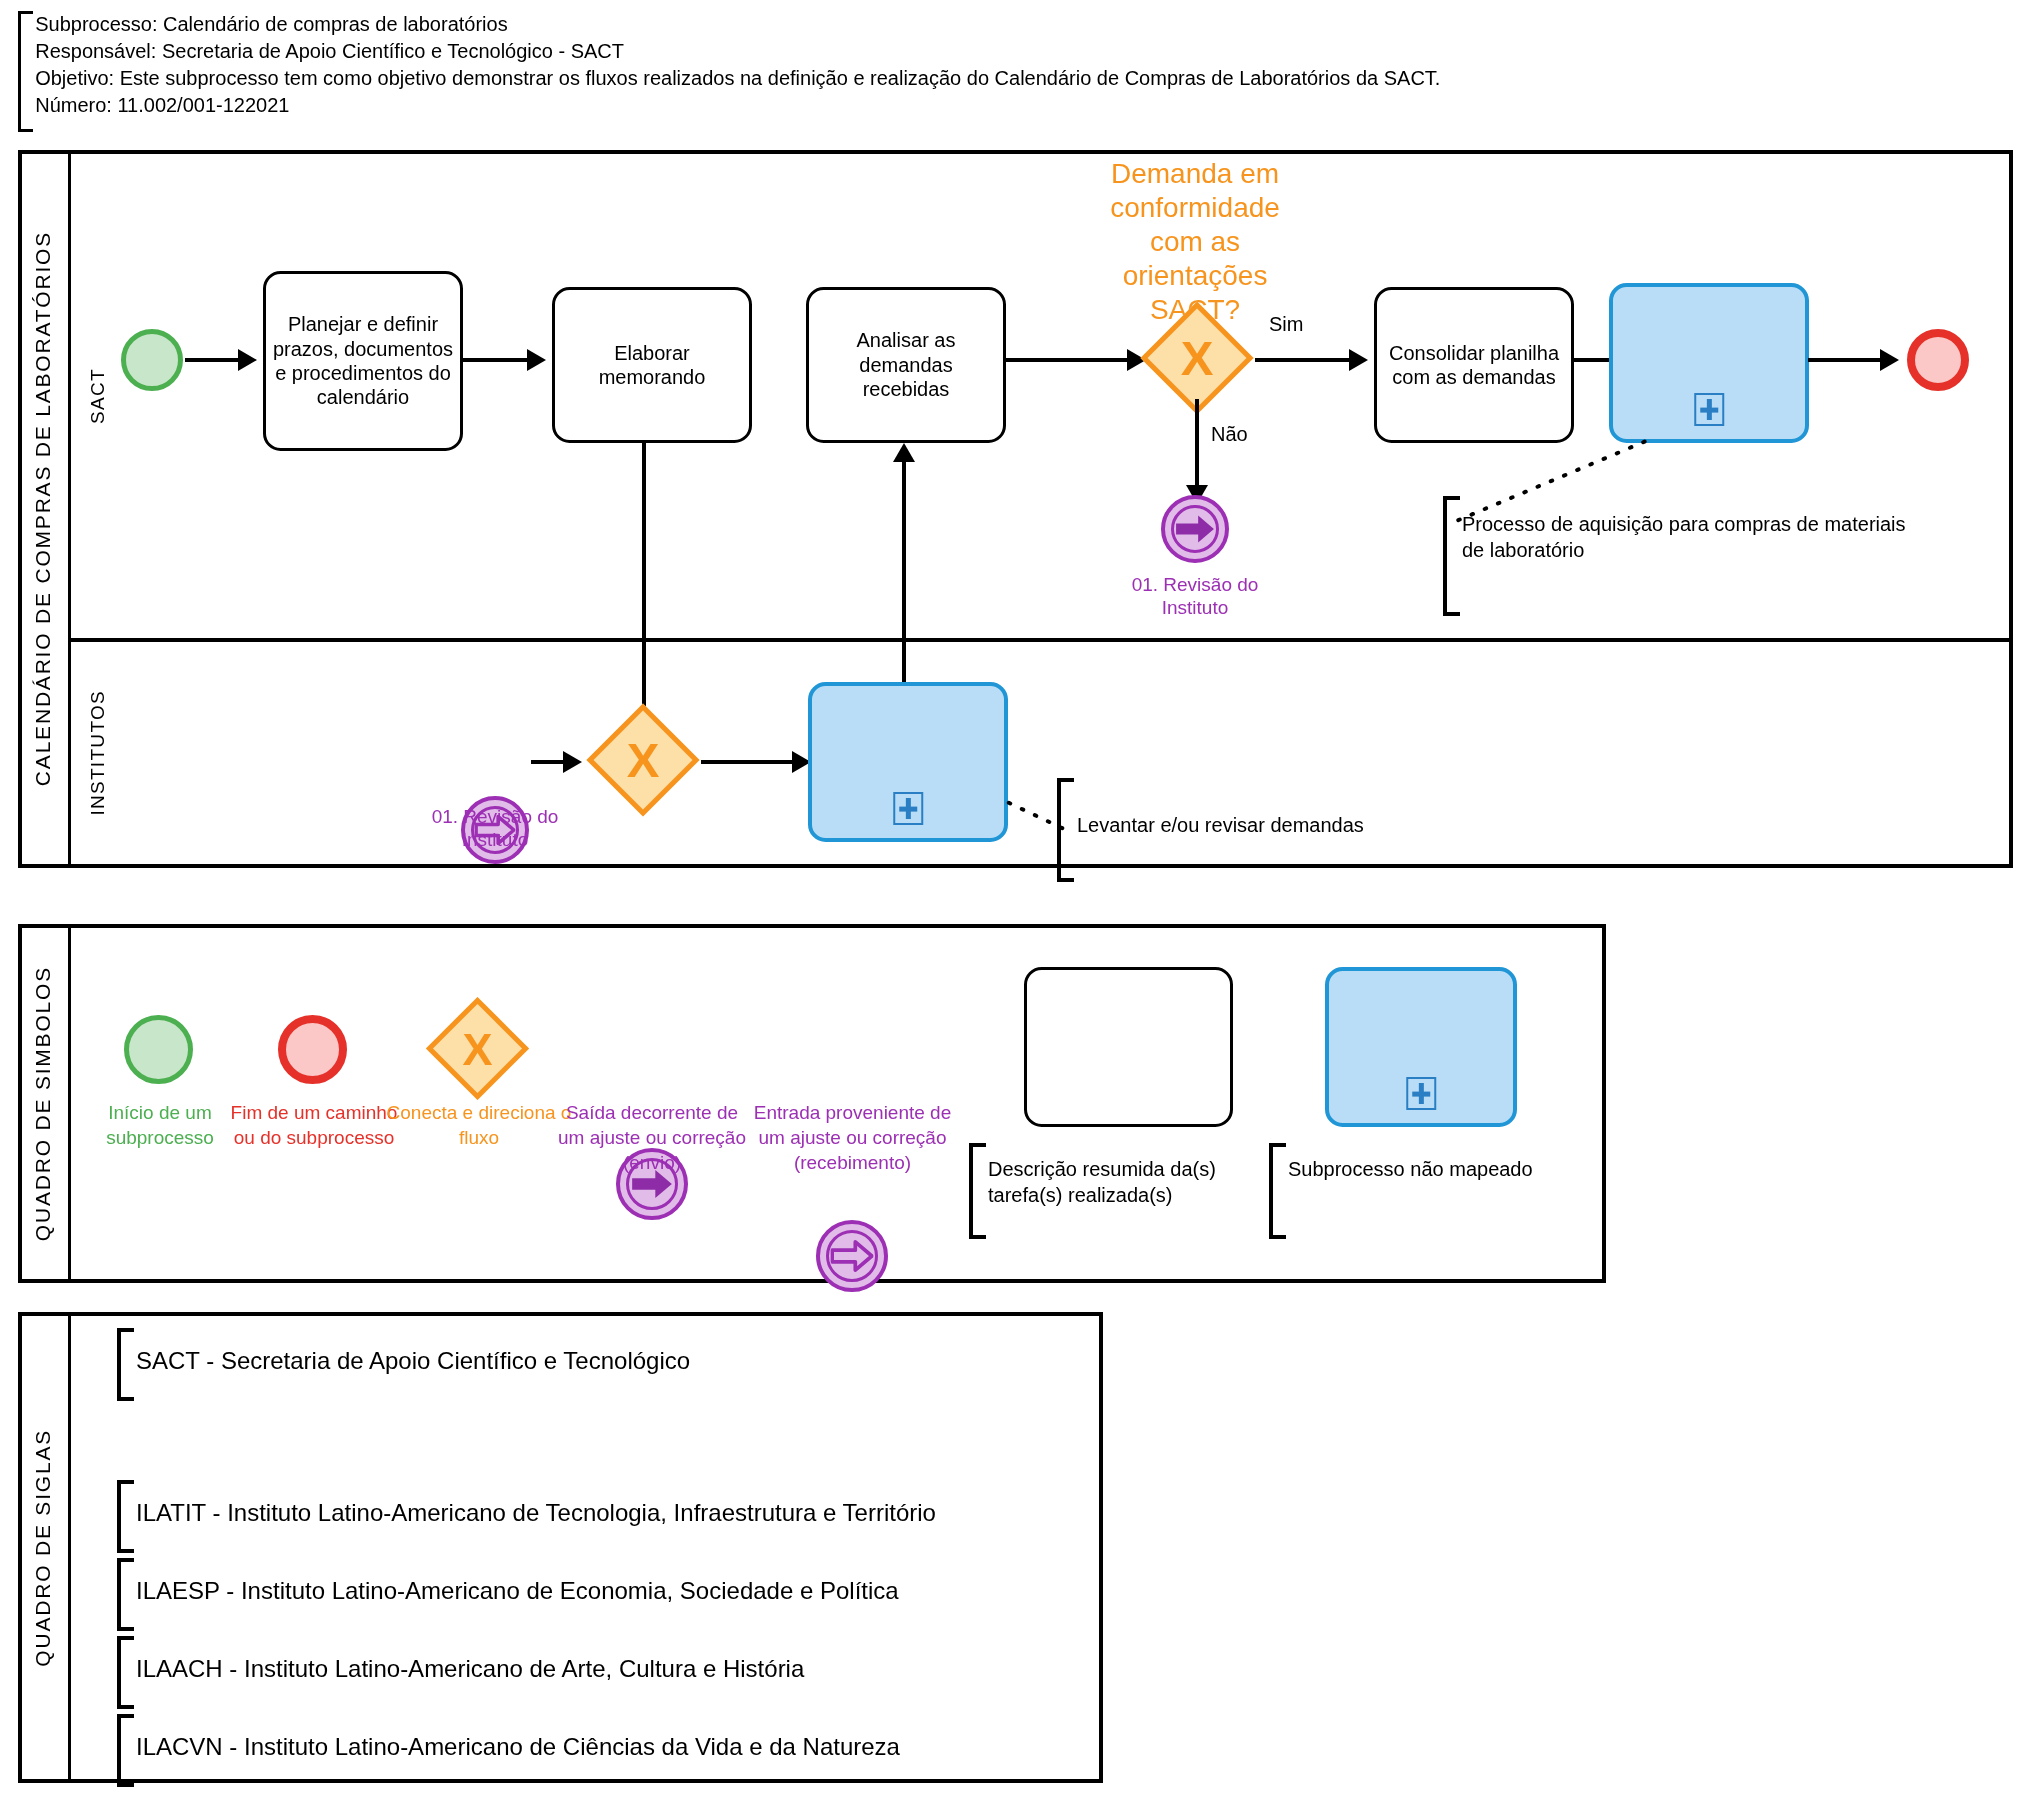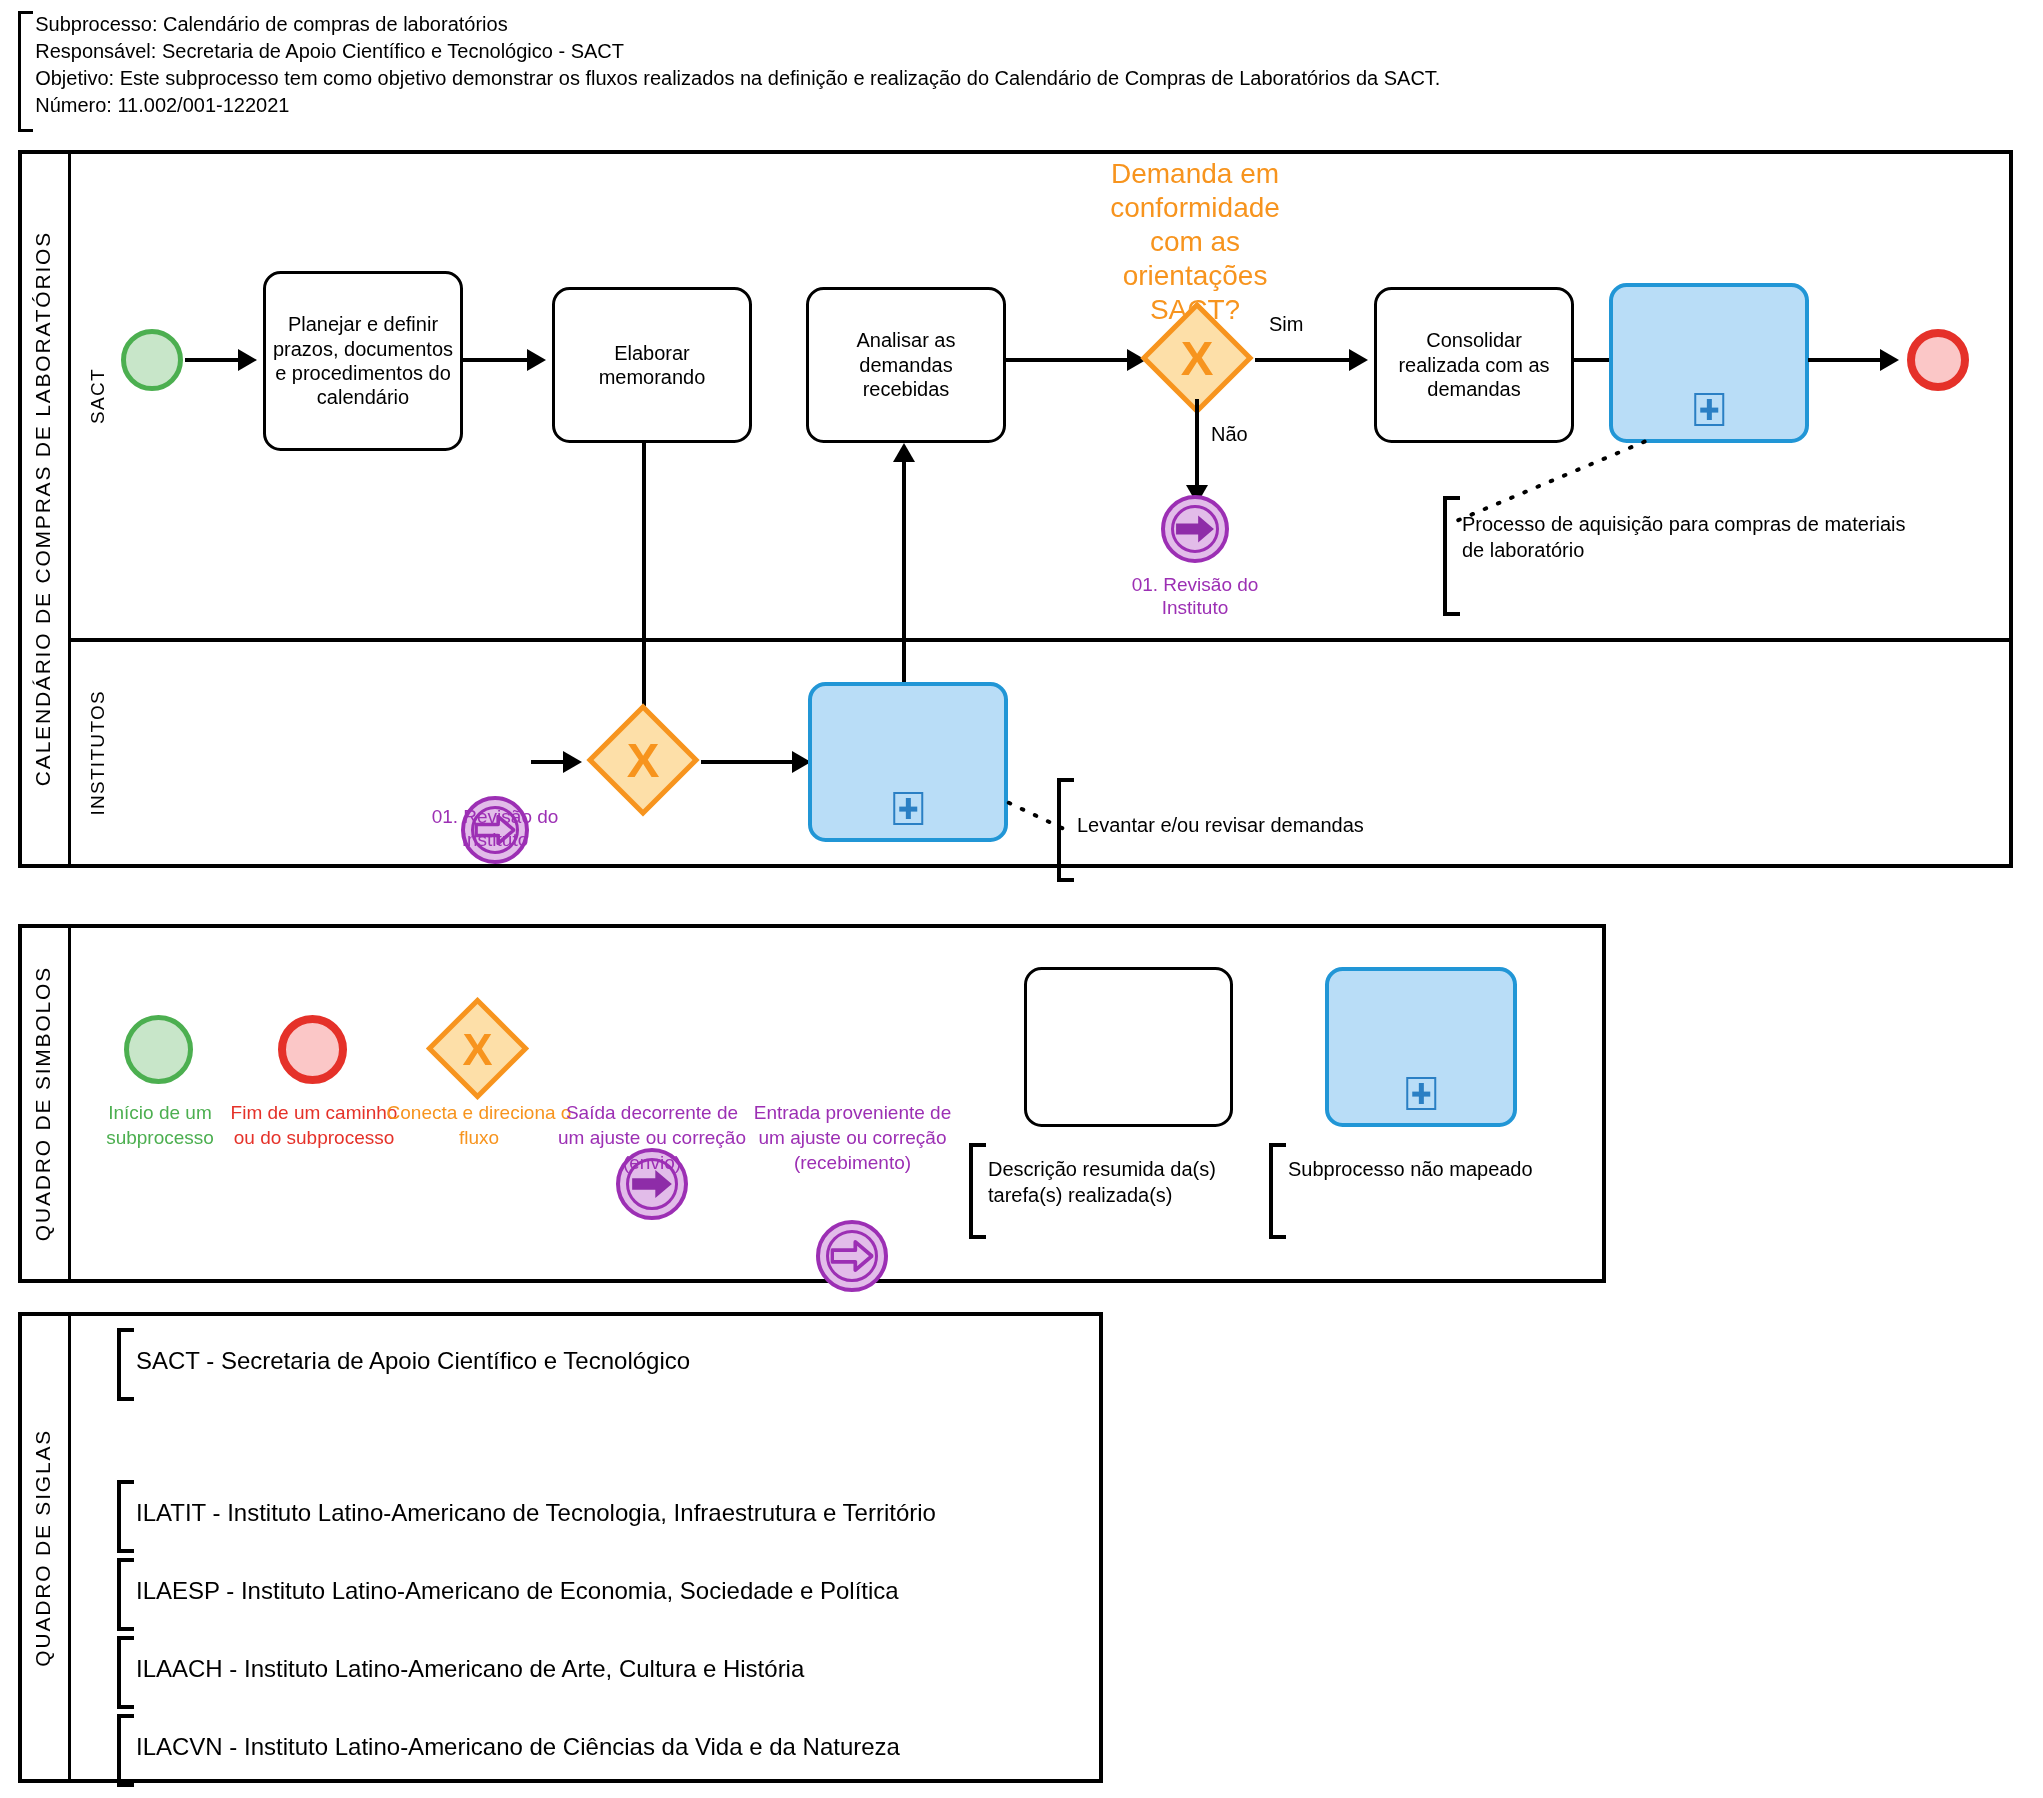--- a/index.html
+++ b/index.html
@@ -159,21 +159,21 @@
 
   <div class="abs ev-link" style="left:1161px;top:495px;width:68px;height:68px;">
     <div class="inner"></div>
     <svg width="41" height="30" viewBox="0 0 52 38">
       <path d="M2 12 L30 12 L30 2 L50 19 L30 36 L30 26 L2 26 Z" fill="#8e2ca8"></path>
     </svg>
   </div>
   <div class="abs ctext" style="left:1113px;top:568px;width:164px;height:56px;font-size:19px;color:#9c2fb4;">01. Revisão do Instituto</div>
 
   <div class="abs task ctext" style="left:1374px;top:287px;width:200px;height:156px;">
-    <span>Consolidar realizada com as demandas</span>
+    <span>Consolidar planilha com as demandas</span>
   </div>
 
   <div class="abs ln lnh" style="left:1574px;top:358px;width:49px;"></div>
   <div class="abs arrow ar-r" style="left:1620px;top:349px;"></div>
 
   <div class="abs subproc" style="left:1609px;top:283px;width:200px;height:160px;">
     <div class="plus"></div>
   </div>
 
   <svg class="dots abs" style="left:1444px;top:435px;width:207px;height:96px;" viewBox="0 0 260 120" width="207" height="96">

